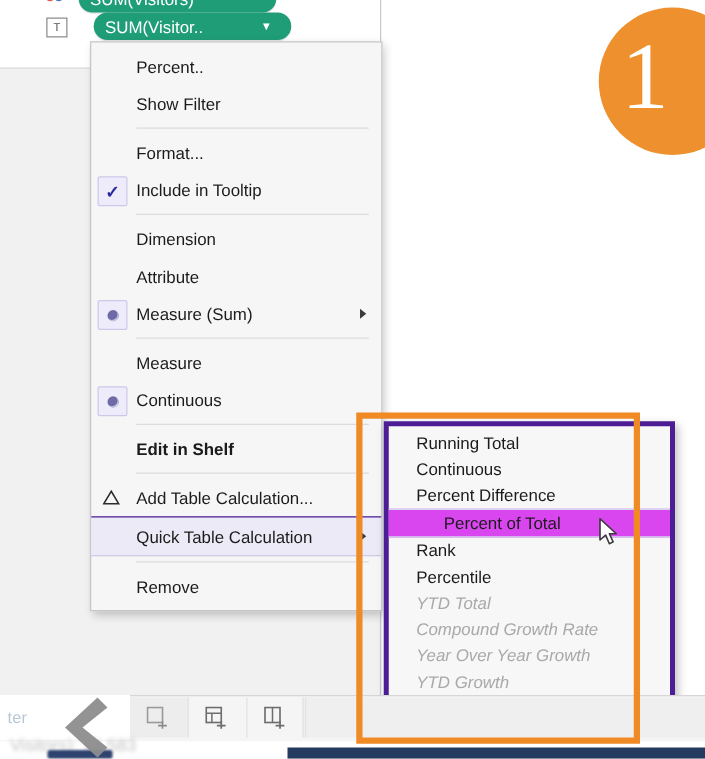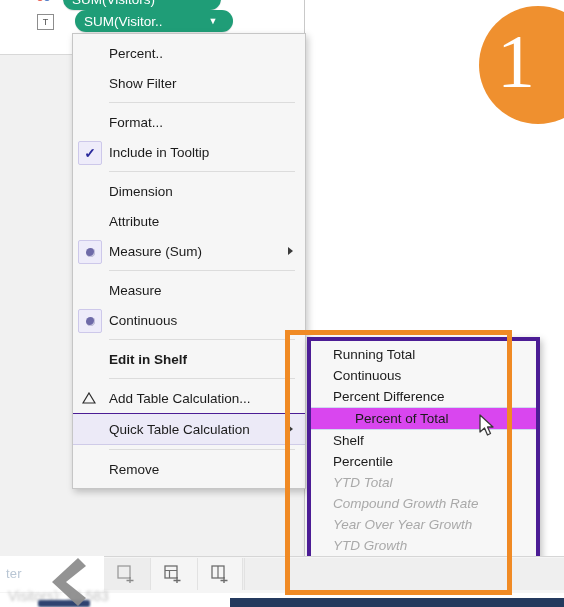--- a/index.html
+++ b/index.html
@@ -190,21 +190,21 @@
     <div class="si">
       <span>Continuous</span>
       </div>
     <div class="si">
       <span>Percent Difference</span>
       </div>
     <div class="si hl">
       <span>Percent of Total</span>
       </div>
     <div class="si">
-      <span>Shelf</span>
+      <span>Rank</span>
       </div>
     <div class="si">
       <span>Percentile</span>
       </div>
     <div class="si dis">
       <span>YTD Total</span>
       </div>
     <div class="si dis">
       <span>Compound Growth Rate</span>
       </div>

